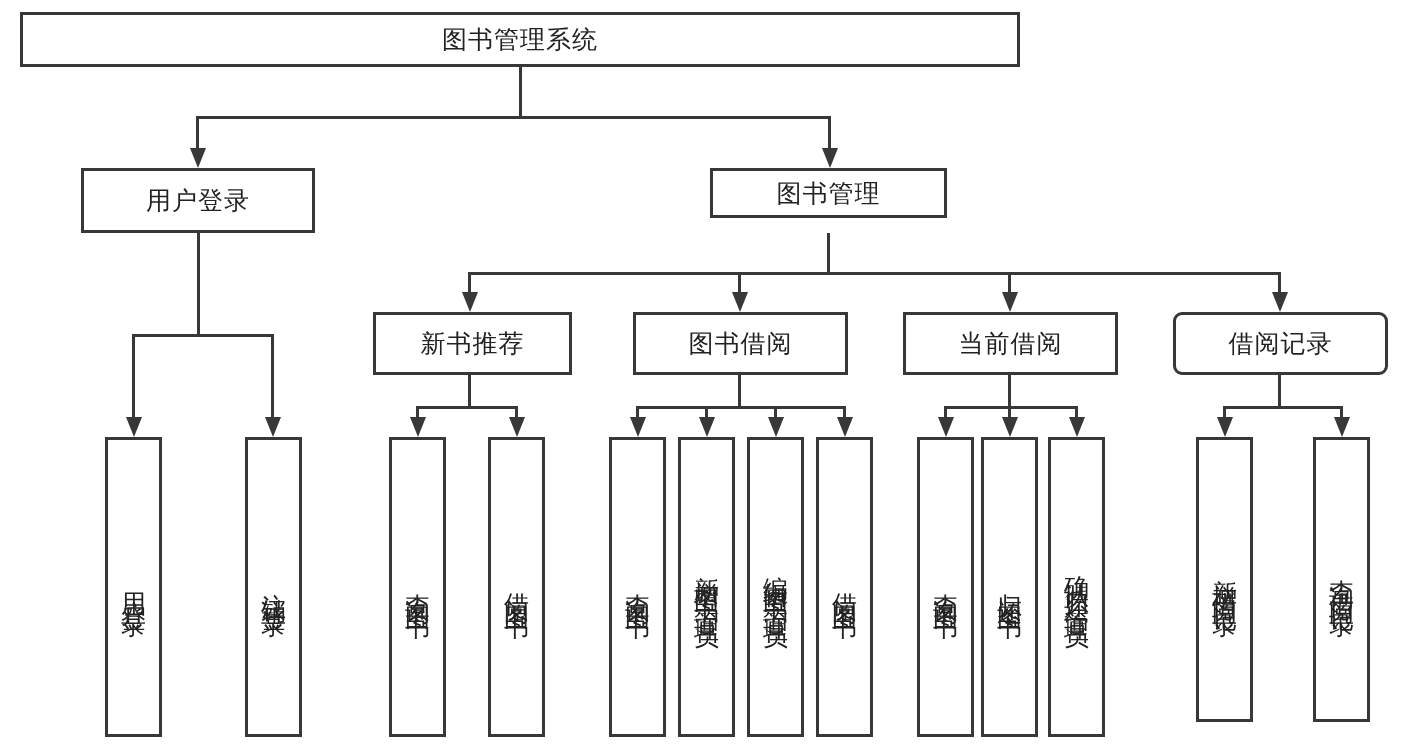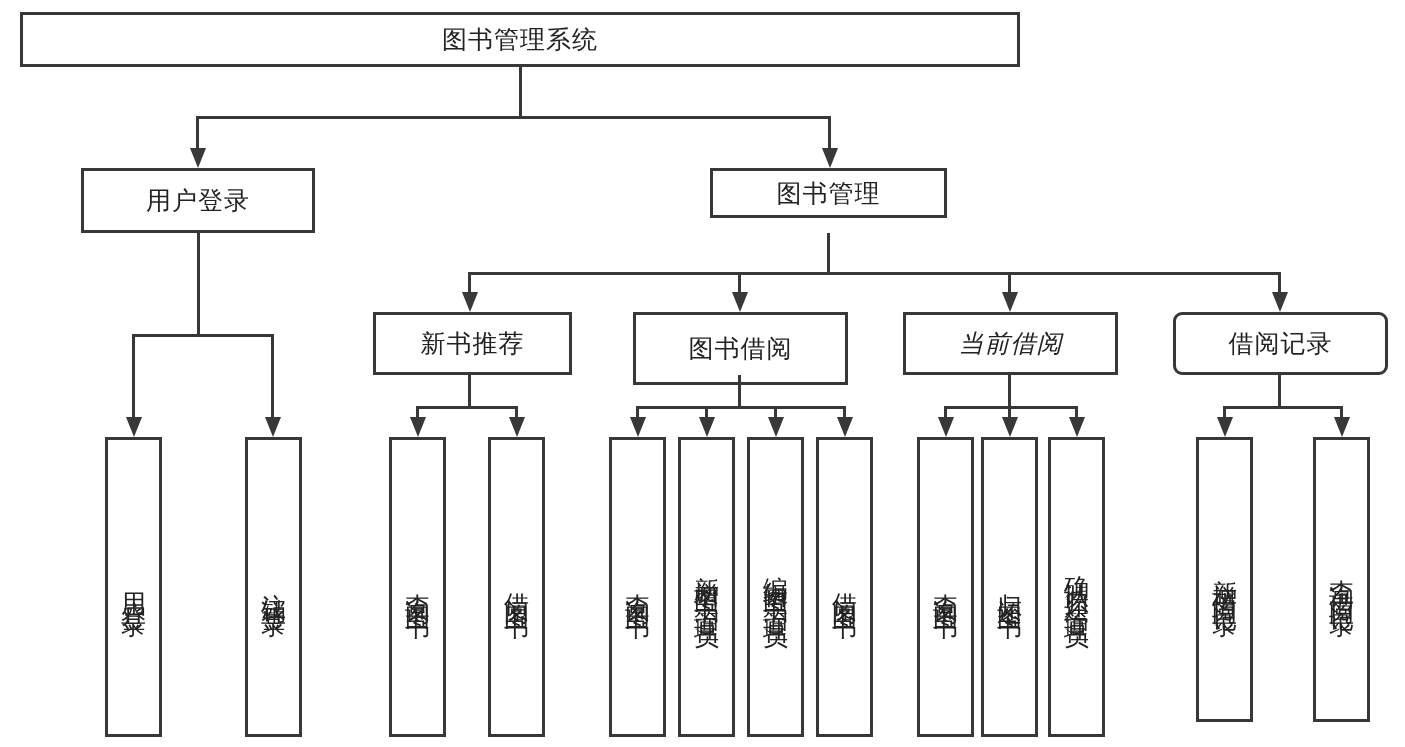--- a/index.html
+++ b/index.html
@@ -81,24 +81,24 @@
   <div class="vline" style="left:827px;top:233px;height:40px;"></div>
   <div class="hline" style="left:468px;top:272px;width:813px;"></div>
   <div class="arrow" style="left:468px;top:272px;height:20px;"></div>
   <div class="arrow" style="left:738px;top:272px;height:20px;"></div>
   <div class="arrow" style="left:1008px;top:272px;height:20px;"></div>
   <div class="arrow" style="left:1278px;top:272px;height:20px;"></div>
 
   <div class="node h-node" style="left:362px;top:312px;width:199px;height:63px;margin-left:11px;">
     <span>新书推荐</span>
   </div>
-  <div class="node h-node" style="left:633px;top:312px;width:215px;height:73px;">
+  <div class="node h-node" style="left:633px;top:312px;width:215px;height:63px;">
     <span>图书借阅</span>
   </div>
-  <div class="node h-node" style="left:903px;top:312px;width:215px;height:63px;font-style:italic;">
+  <div class="node h-node" style="left:903px;top:312px;width:215px;height:63px;">
     <span>当前借阅</span>
   </div>
   <div class="node h-node" style="left:1173px;top:312px;width:215px;height:63px;border-radius:9px;">
     <span>借阅记录</span>
   </div>
 
   <div class="vline" style="left:468px;top:375px;height:32px;"></div>
   <div class="hline" style="left:416px;top:406px;width:102px;"></div>
   <div class="arrow" style="left:416px;top:406px;height:11px;"></div>
   <div class="arrow" style="left:515px;top:406px;height:11px;"></div>

